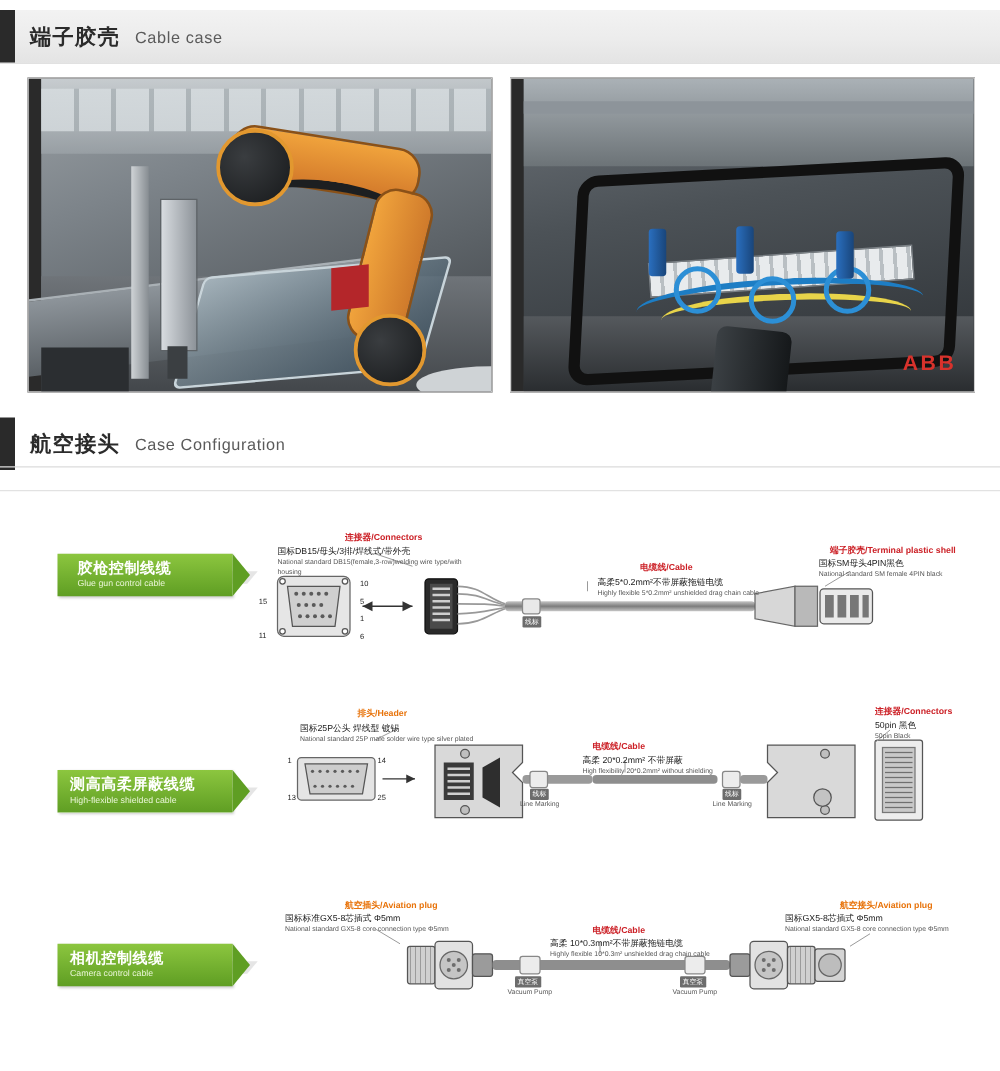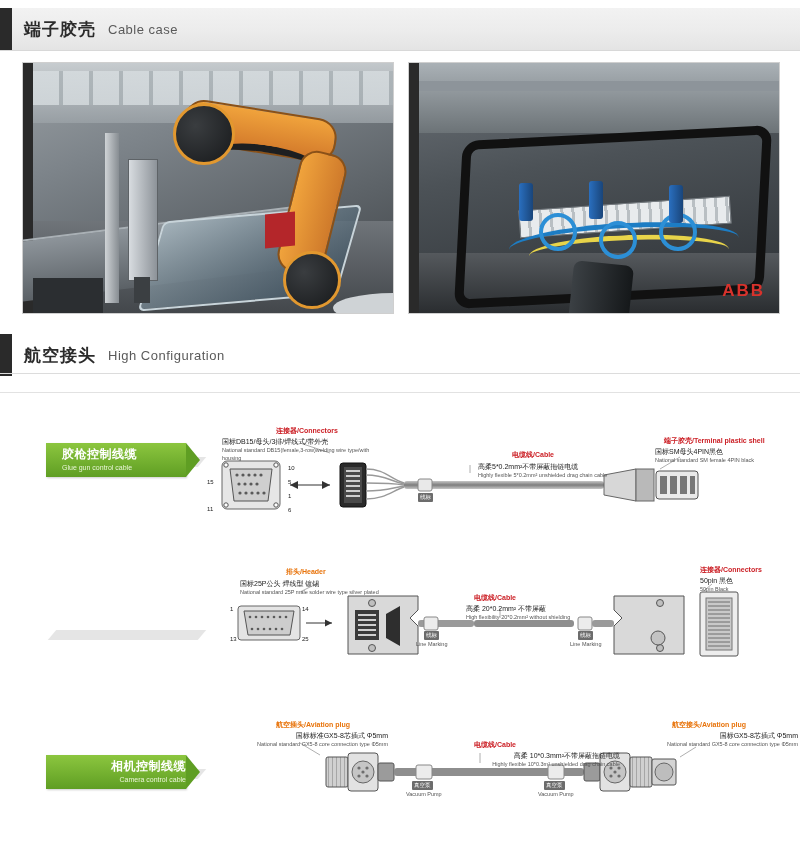--- a/index.html
+++ b/index.html
@@ -79,21 +79,21 @@
   .p2-floor{position:absolute;left:0;bottom:0;width:100%;height:60px;background:linear-gradient(180deg,#55595d,#2a2d30);}
 
   
   .diagram{
     position:absolute;left:0;top:392px;width:800px;height:455px;background:#fff;
     border-top:1px solid #e2e2e2;
   }
   .row{position:absolute;left:0;width:800px;}
   .row1{top:20px;height:130px;}
   .row2{top:165px;height:130px;}
-  .row3{top:320px;height:120px;text-align:right;}
+  .row3{top:320px;height:120px;}
 
   
   .tag{
     position:absolute;left:46px;width:140px;height:34px;
     background:linear-gradient(180deg,#8cc63f,#5f9e23);
     display:flex;flex-direction:column;justify-content:center;
     padding-left:10px;box-sizing:border-box;
     box-shadow:1px 1px 2px rgba(0,0,0,.2);
   }
   .tag .t-cn{color:#fff;font-size:12px;font-weight:bold;line-height:13px;letter-spacing:.5px;}
@@ -166,21 +166,21 @@
     <div class="p2-cyl" style="left:170px;top:118px;"></div>
     <div class="p2-cyl" style="left:250px;top:122px;"></div>
     <div class="p2-tube"></div>
     <div class="p2-abb">ABB</div>
   </div>
 </div>
 
 <div class="section-head head2">
   <div class="accent"></div>
   <div class="cn">航空接头</div>
-  <div class="en">High Configuration</div>
+  <div class="en">Case Configuration</div>
 </div>
 
 <div class="diagram">
 
   <div class="row row1">
 
     <div class="tag-shadow" style="top:44px;"></div>
     <div class="tag" style="top:30px;padding-left:16px;">
       <span class="t-cn">胶枪控制线缆</span>
       <span class="t-en">Glue gun control cable</span>
@@ -288,20 +288,24 @@
     <div class="lbl" style="left:655px;top:35px;width:140px;">
       <span class="cn">国标SM母头4PIN黑色</span>
       <span class="en">National standard SM female 4PIN black</span>
     </div>
     <div class="marker" style="left:418px;top:80px;">线标</div>
   </div>
 
   <div class="row row2">
 
     <div class="tag-shadow" style="top:72px;"></div>
+    <div class="tag" style="top:58px;">
+      <span class="t-cn">测高高柔屏蔽线缆</span>
+      <span class="t-en">High-flexible shielded cable</span>
+    </div>
 
     <svg width="800" height="140">
 
       <rect x="238" y="48" width="62" height="34" rx="3" fill="#e4e4e4" stroke="#666"></rect>
       <polygon points="244,53 294,53 290,77 248,77" fill="#cdcdcd" stroke="#555"></polygon>
       <g fill="#5a5a5a">
         <circle cx="250" cy="59" r="1.3"></circle>
           <circle cx="256" cy="59" r="1.3"></circle>
           <circle cx="262" cy="59" r="1.3"></circle>
         <circle cx="268" cy="59" r="1.3"></circle>

